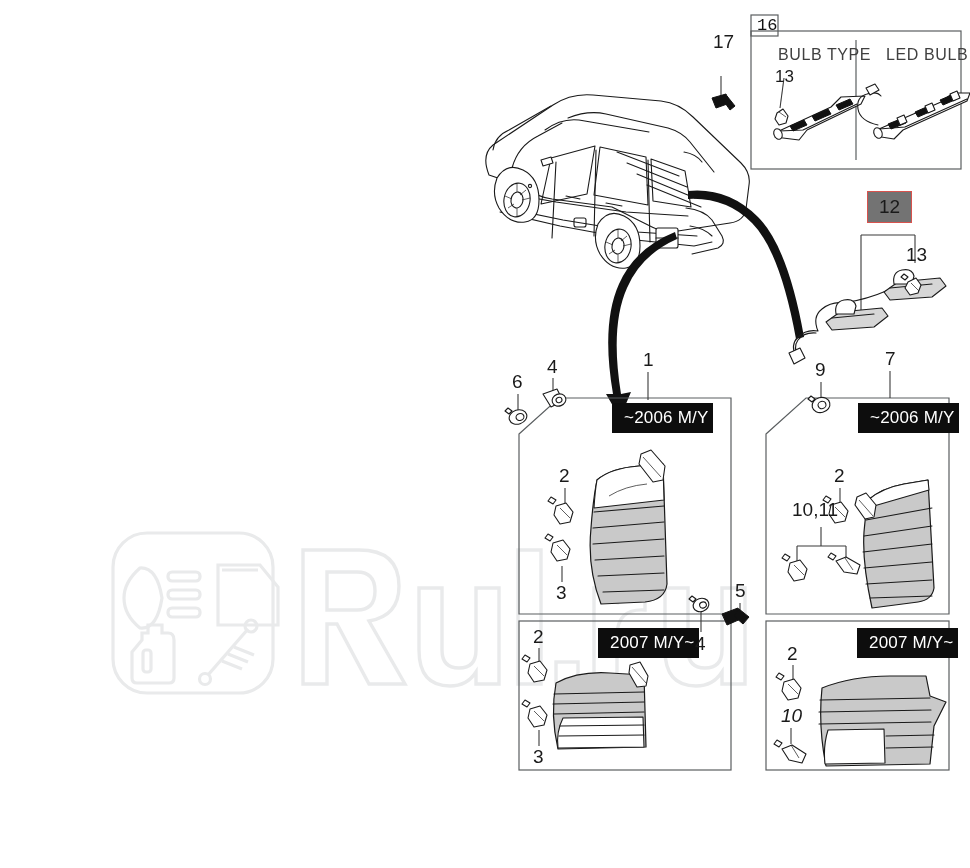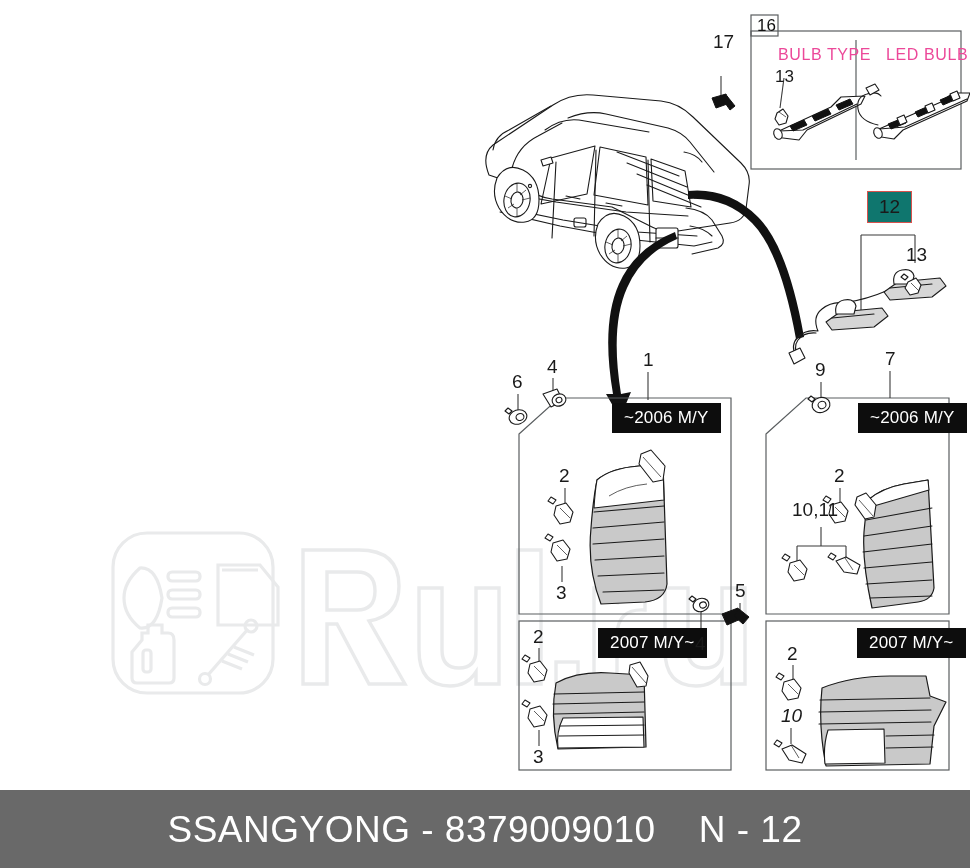--- a/index.html
+++ b/index.html
@@ -38,53 +38,53 @@
     color: #1a1a1a;
     line-height: 1;
     z-index: 30;
     white-space: nowrap;
   }
   .callout.small { font-size: 17px; }
   
   .callout-highlight {
     position: absolute;
     z-index: 31;
-    background: #0f766e;
+    background: #737373;
     border: 1px solid #d8524d;
     color: #1a1a1a;
     font-size: 19px;
     padding: 5px 11px 6px 11px;
     line-height: 1;
   }
   
   .mytag {
     position: absolute;
     background: #0d0d0d;
     color: #ffffff;
     font-family: "Liberation Sans", sans-serif;
     font-size: 17px;
     letter-spacing: .2px;
-    padding: 6px 12px 7px 12px;
+    padding: 6px 4px 7px 12px;
     line-height: 1;
     z-index: 28;
     white-space: nowrap;
   }
   
   .inset-num {
     position: absolute;
     z-index: 30;
     font-size: 17px;
     color: #111;
     line-height: 1;
   }
   .inset-head {
     position: absolute;
     z-index: 30;
     font-size: 16px;
-    color: #ec4899;
+    color: #404040;
     letter-spacing: .6px;
     line-height: 1;
     white-space: nowrap;
   }
   
   #footer {
     position: absolute;
     left: 0; top: 790px;
     width: 970px; height: 78px;
     background: #696969;
@@ -438,21 +438,21 @@
         <line class="lead" x1="791" y1="728" x2="791" y2="744"></line>
         <path class="lnf" d="M782 749 l10 -4 l14 9 l-4 9 l-13 -3 Z"></path>
         <path class="lnf" d="M779 747 l-5 -3 l3 -4 l5 3 Z"></path>
         <path class="hair" d="M791 745 l8 13"></path>
       </g>
 
       <line class="lead" x1="890" y1="371" x2="890" y2="398"></line>
     </g>
   </svg>
 
-  <div class="inset-num" style="left:757px; top:17px;">16</div>
+  <div class="inset-num" style="left:757px; top:17px;font-family:Liberation Mono, monospace;">16</div>
   <div class="inset-head" style="left:778px; top:47px;">BULB TYPE</div>
   <div class="inset-head" style="left:886px; top:47px;">LED BULB</div>
   <div class="callout small" style="left:775px; top:68px;">13</div>
 
   <div class="callout" style="left:713px; top:32px;">17</div>
 
   <div class="callout-highlight" style="left:867px; top:191px;">12</div>
 
   <div class="callout" style="left:906px; top:245px;">13</div>
 
@@ -472,17 +472,14 @@
   <div class="callout" style="left:834px; top:466px;">2</div>
   <div class="callout" style="left:792px; top:500px;text-align:center;">10,11</div>
   <div class="callout" style="left:787px; top:644px;">2</div>
   <div class="callout" style="left:781px; top:706px;font-style:italic;">10</div>
 
   <div class="mytag" style="left:612px; top:403px;">~2006 M/Y</div>
   <div class="mytag" style="left:858px; top:403px;">~2006 M/Y</div>
   <div class="mytag" style="left:598px; top:628px;">2007 M/Y~</div>
   <div class="mytag" style="left:857px; top:628px;">2007 M/Y~</div>
 
-  <div id="footer">
-    <div id="footer-text">SSANGYONG - 8379009010    N - 12</div>
-  </div>
 
 </div>
 
 </body></html>

